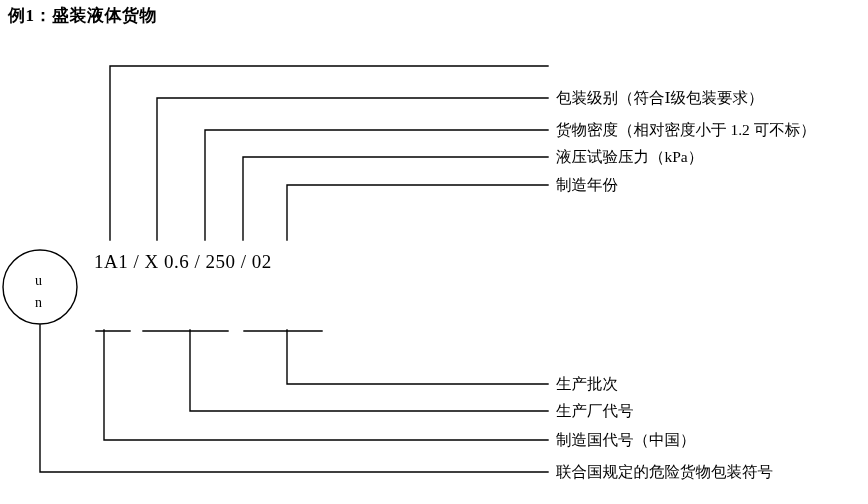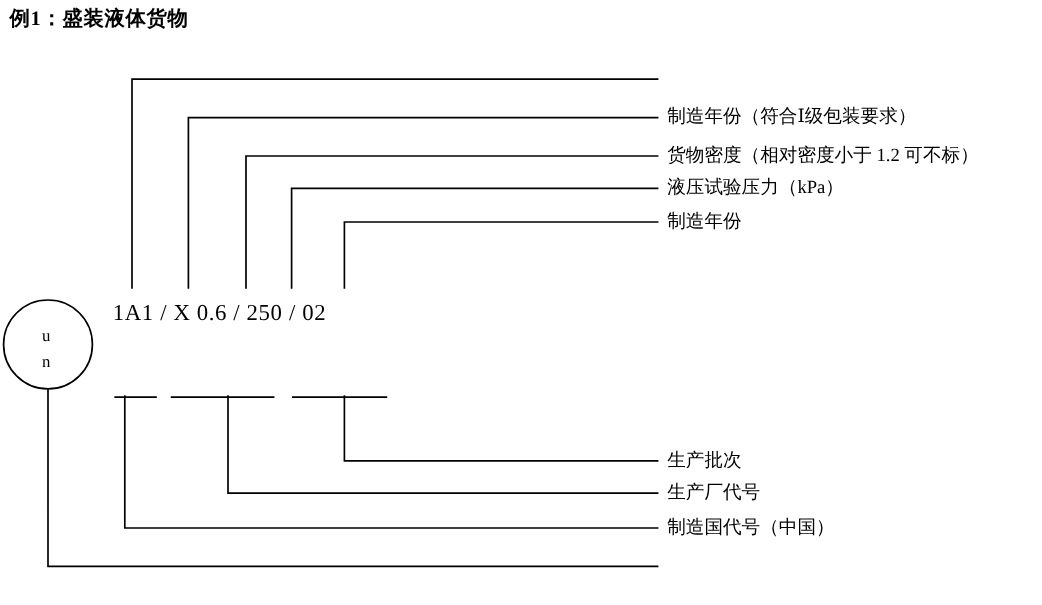--- a/index.html
+++ b/index.html
@@ -80,22 +80,23 @@
 
       <circle cx="40" cy="287" r="37" stroke-width="1.4"></circle>
     </g>
   </svg>
 
   <div class="un-u" style="left:35px; top:274px;">u</div>
   <div class="un-n" style="left:35px; top:296px;">n</div>
 
   <div class="code" style="left:94px; top:252px;">1A1 / X   0.6 / 250 / 02</div>
 
-  <div class="lbl" style="left:556px; top:90px;">制造年份（符合Ⅰ级包装要求）</div>
+  <div class="lbl" style="left:556px; top:90px;">包装级别（符合Ⅰ级包装要求）</div>
   <div class="lbl" style="left:556px; top:122px;">货物密度（相对密度小于 1.2 可不标）</div>
   <div class="lbl" style="left:556px; top:149px;">液压试验压力（kPa）</div>
   <div class="lbl" style="left:556px; top:177px;">制造年份</div>
 
   <div class="lbl" style="left:556px; top:376px;">生产批次</div>
   <div class="lbl" style="left:556px; top:403px;text-align:right;">生产厂代号</div>
   <div class="lbl" style="left:556px; top:432px;">制造国代号（中国）</div>
+  <div class="lbl" style="left:556px; top:464px;">联合国规定的危险货物包装符号</div>
 
 </div>
 
 </body></html>

